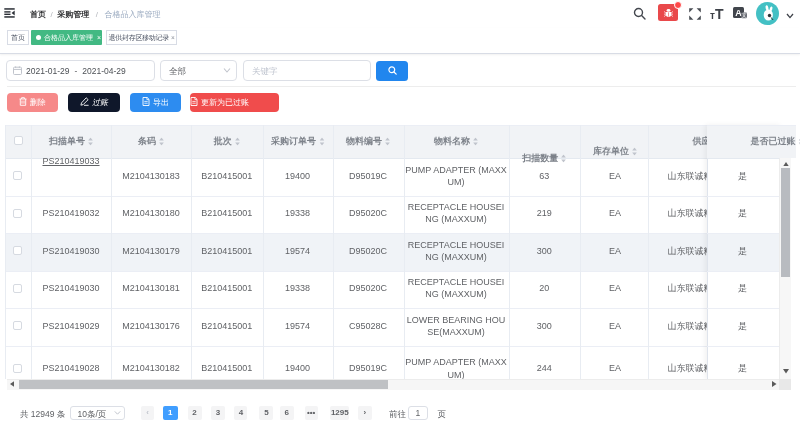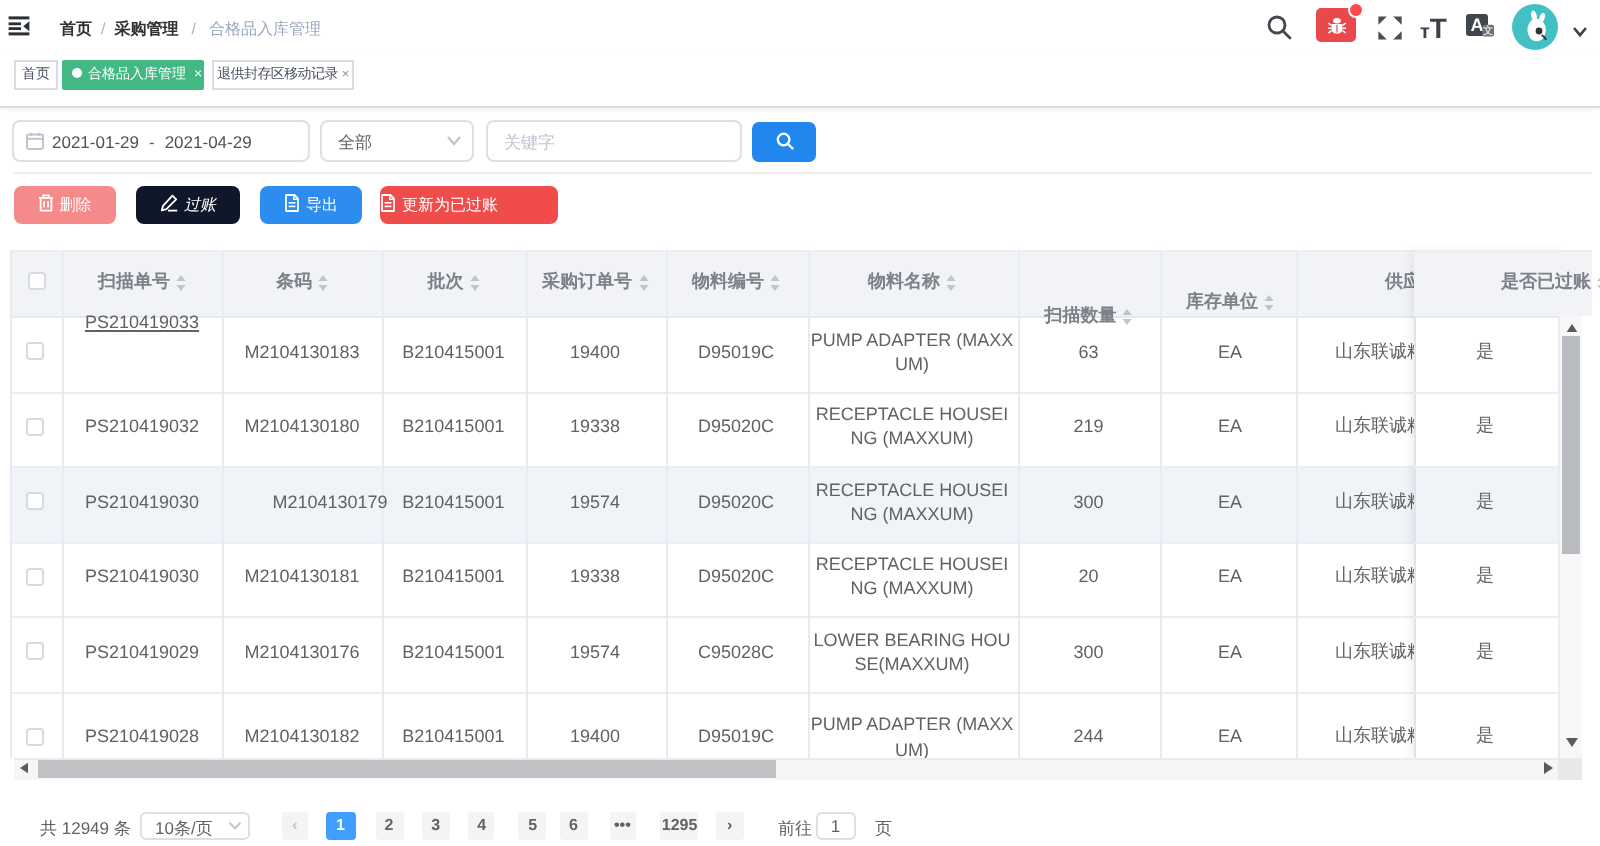--- a/index.html
+++ b/index.html
@@ -184,21 +184,21 @@
 <div class="cell" style="left:297.5px;top:213.2px;">19338</div>
 <div class="cell" style="left:368px;top:213.2px;">D95020C</div>
 <div class="cell" style="left:544.3px;top:213.2px;">219</div>
 <div class="cell" style="left:615px;top:213.2px;">EA</div>
 <div class="cell" style="left:456px;top:213.2px;line-height:12.2px;text-align:center;">RECEPTACLE HOUSEI<br>NG (MAXXUM)</div>
 <div class="ab" style="left:648px;top:195.5px;width:59px;height:37.5px;overflow:hidden;">
     <div class="cell" style="left:19.5px;top:17.8px;transform:translate(0,-50%);">山东联诚精密制造</div>
   </div>
 <div class="chk" style="left:13px;top:246.2px;"></div>
 <div class="cell" style="left:71px;top:250.8px;">PS210419030</div>
-<div class="cell" style="left:151px;top:250.8px;margin-left:14px;">M2104130179</div>
+<div class="cell" style="left:151px;top:250.8px;">M2104130179</div>
 <div class="cell" style="left:226.7px;top:250.8px;">B210415001</div>
 <div class="cell" style="left:297.5px;top:250.8px;">19574</div>
 <div class="cell" style="left:368px;top:250.8px;">D95020C</div>
 <div class="cell" style="left:544.3px;top:250.8px;">300</div>
 <div class="cell" style="left:615px;top:250.8px;">EA</div>
 <div class="cell" style="left:456px;top:250.8px;line-height:12.2px;text-align:center;">RECEPTACLE HOUSEI<br>NG (MAXXUM)</div>
 <div class="ab" style="left:648px;top:233.0px;width:59px;height:37.5px;overflow:hidden;">
     <div class="cell" style="left:19.5px;top:17.8px;transform:translate(0,-50%);">山东联诚精密制造</div>
   </div>
 <div class="chk" style="left:13px;top:283.8px;"></div>

